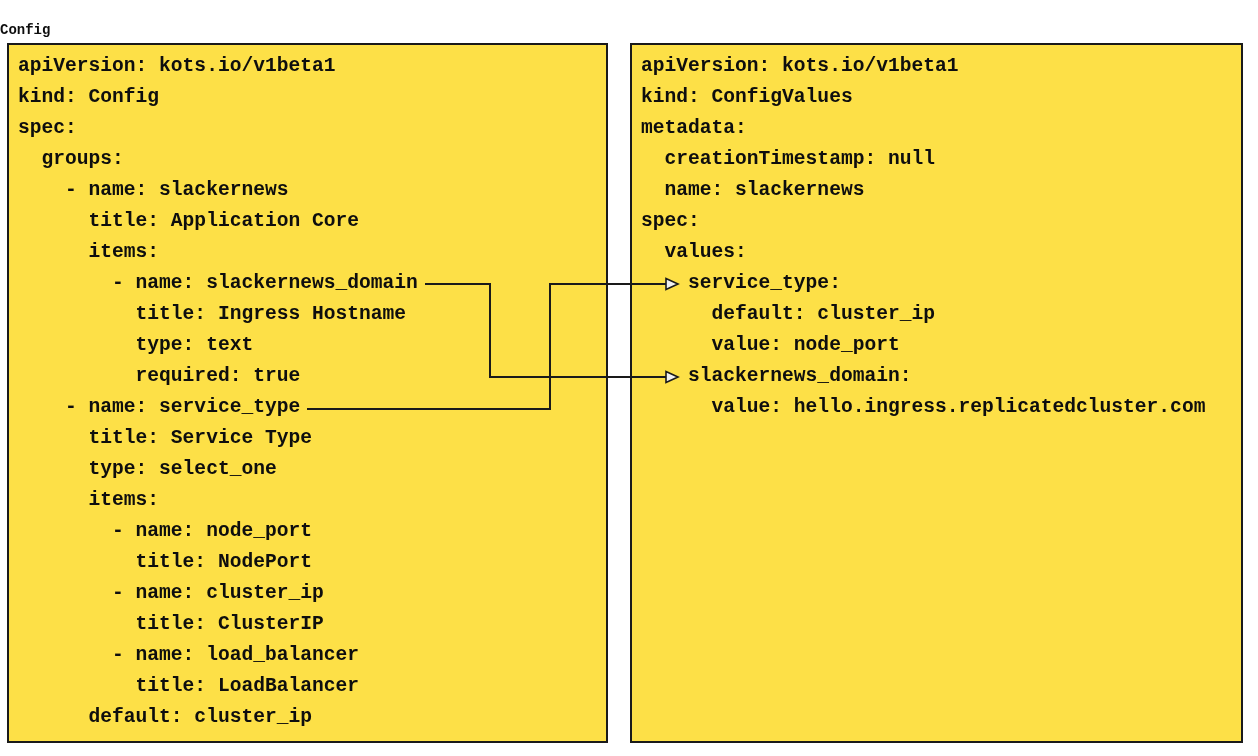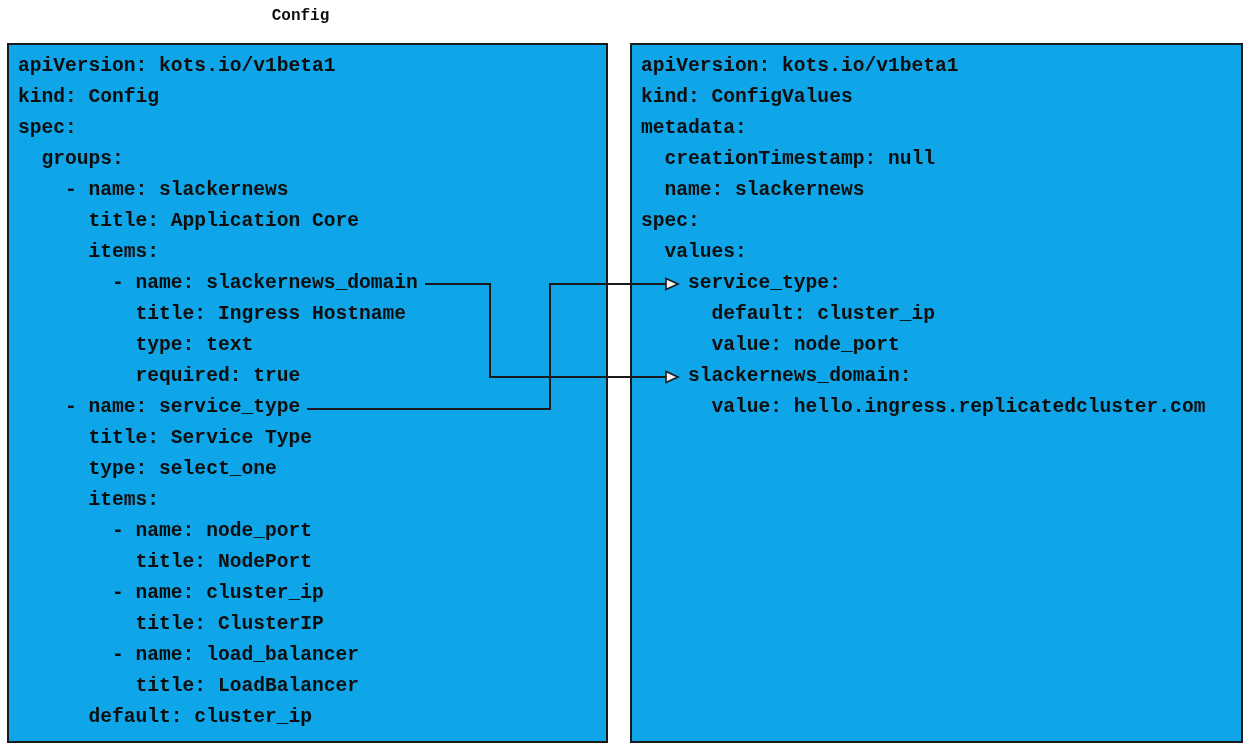--- a/index.html
+++ b/index.html
@@ -10,37 +10,36 @@
   }
   .canvas {
     position: relative;
     width: 1258px;
     height: 756px;
     background: #ffffff;
     overflow: hidden;
   }
   .panel-title {
     position: absolute;
-    top: 2px;
+    top: 16px;
     height: 28px;
     line-height: 28px;
-    text-align: center;
     font-family: "Liberation Mono", "DejaVu Sans Mono", monospace;
     font-weight: bold;
-    font-size: 16px;
+    font-size: 14px;
     color: #0e0e0e;
     white-space: pre;
   }
   .panel-title.t-left  { left: 0px;   width: 601px; }
   .panel-title.t-right { left: 620px; width: 613px; }
   .panel {
     position: absolute;
     top: 43px;
     height: 700px;
-    background: #0ea5e9;
+    background: #fde047;
     border: 2px solid #1a1a1a;
     box-sizing: border-box;
   }
   .panel.p-left  { left: 7px;   width: 601px; }
   .panel.p-right { left: 630px; width: 613px; }
   .code {
     margin: 0;
     padding: 6px 0 0 9px;
     font-family: "Liberation Mono", "DejaVu Sans Mono", monospace;
     font-weight: bold;

